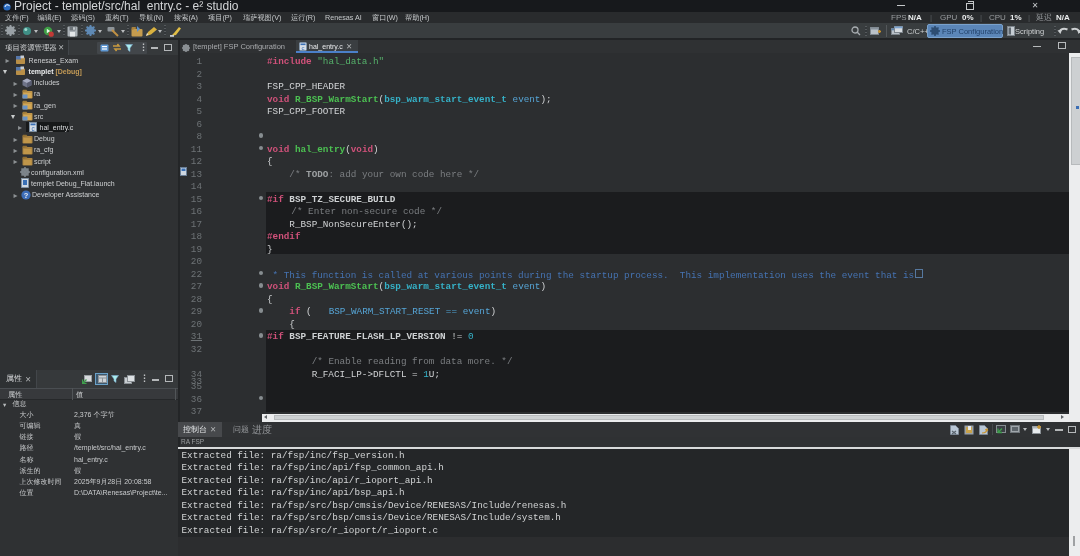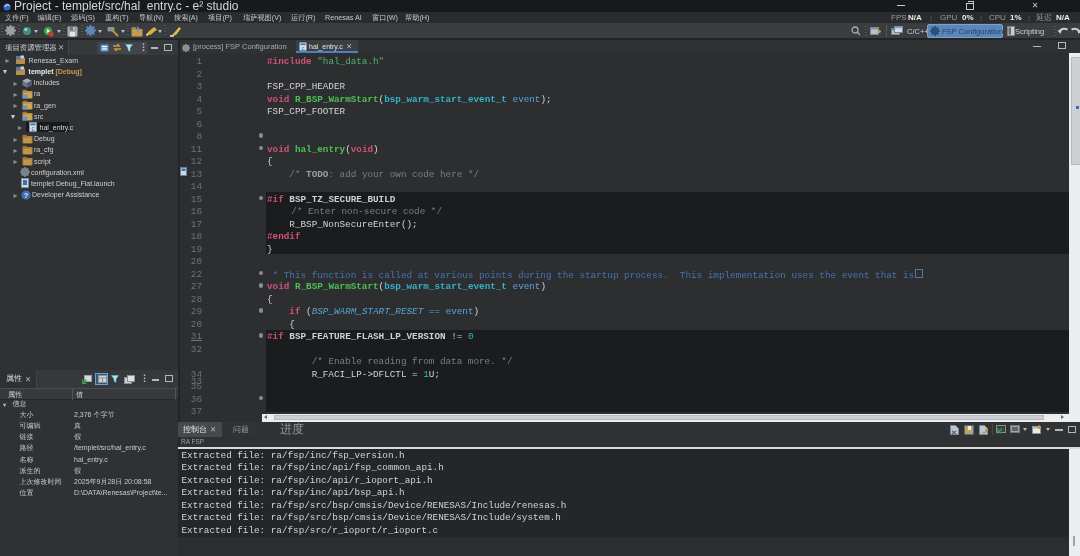--- a/index.html
+++ b/index.html
@@ -486,21 +486,21 @@
           <circle cx="4" cy="4" r="3.4" fill="#8b9094"></circle>
           <circle cx="4" cy="4" r="1.3" fill="#2f3133"></circle>
           <g stroke="#8b9094" stroke-width="1.4">
             <line x1="4" y1="0" x2="4" y2="8"></line>
             <line x1="0" y1="4" x2="8" y2="4"></line>
             <line x1="1.2" y1="1.2" x2="6.8" y2="6.8"></line>
             <line x1="6.8" y1="1.2" x2="1.2" y2="6.8"></line>
           </g>
         </svg>
       </div>
-  <div class="abs" style="left:13px;top:2px;font-size:7.5px;line-height:9px;color:#a9abae;">[process] FSP Configuration</div>
+  <div class="abs" style="left:13px;top:2px;font-size:7.5px;line-height:9px;color:#a9abae;">[templet] FSP Configuration</div>
   <div class="abs" style="left:116px;top:0;width:62px;height:11px;background:#3a3e41;border-bottom:2px solid #4b80c9;"></div>
   <div class="abs" style="left:119px;top:1.5px;">
         <svg width="8" height="9" viewBox="0 0 8 9">
           <rect x="0.5" y="0.5" width="7" height="8" rx="1" fill="#d6dde5" stroke="#8194a8"></rect>
           <rect x="1.5" y="1.5" width="5" height="1.6" fill="#3a70b5"></rect>
           <text x="4" y="8" font-size="6" fill="#3a70b5" text-anchor="middle" font-family="Liberation Sans">c</text>
         </svg>
       </div>
   <div class="abs" style="left:129px;top:2px;font-size:7px;line-height:9px;color:#e8eaec;">hal_entry.c</div>
   <div class="abs" style="left:166px;top:2px;font-size:7.5px;line-height:9px;color:#b6b9bb;">✕</div>
@@ -564,21 +564,21 @@
   <div class="cl" style="left:87px;top:116.2px;">{</div>
   <div class="cl" style="left:87px;top:128.7px;">    <span class="cm">/* <b style="color:#9da0a2;">TODO</b>: add your own code here */</span></div>
   <div class="cl" style="left:87px;top:153.7px;"><span class="kw">#if</span> <span style="color:#ced1d3;font-weight:bold;">BSP_TZ_SECURE_BUILD</span></div>
   <div class="cl" style="left:89px;top:166.2px;">    <span class="cm">/* Enter non-secure code */</span></div>
   <div class="cl" style="left:87px;top:178.7px;">    R_BSP_NonSecureEnter();</div>
   <div class="cl" style="left:87px;top:191.2px;"><span class="kw">#endif</span></div>
   <div class="cl" style="left:87px;top:203.7px;">}</div>
   <div class="cl" style="left:87px;top:228.7px;"><span class="doc"> * This function is called at various points during the startup process.  This implementation uses the event that is</span><span class="fbox" style="border-color:#56789f;"></span></div>
   <div class="cl" style="left:87px;top:241.2px;"><span class="kw">void</span> <span class="fn">R_BSP_WarmStart</span>(<span class="ty">bsp_warm_start_event_t</span> <span class="pr">event</span>)</div>
   <div class="cl" style="left:87px;top:253.7px;">{</div>
-  <div class="cl" style="left:87px;top:266.2px;">    <span class="kw">if</span> (<span class="pr" style="font-style:italic;">BSP_WARM_START_RESET</span> <span style="color:#4fa3d4;">==</span> <span class="pr">event</span>)</div>
+  <div class="cl" style="left:87px;top:266.2px;">    <span class="kw">if</span> (<span class="pr" style="margin-left:17px;">BSP_WARM_START_RESET</span> <span style="color:#4fa3d4;">==</span> <span class="pr">event</span>)</div>
   <div class="cl" style="left:87px;top:278.7px;">    {</div>
   <div class="cl" style="left:87px;top:291.2px;"><span class="kw">#if</span> <span style="color:#ced1d3;font-weight:bold;">BSP_FEATURE_FLASH_LP_VERSION</span><span style="color:#c9cccd;"> != </span><span class="num">0</span></div>
   <div class="cl" style="left:87px;top:316.2px;">        <span class="cm">/* Enable reading from data more. */</span></div>
   <div class="cl" style="left:87px;top:328.7px;">        R_FACI_LP-&gt;DFLCTL = <span class="num">1</span>U;</div>
 
   <div class="abs" style="left:82px;top:373.5px;width:807px;height:8px;background:#ecedee;"></div>
   <div class="abs" style="left:84px;top:375.2px;width:0;height:0;border-top:2.2px solid transparent;border-bottom:2.2px solid transparent;border-right:3.4px solid #606468;"></div>
   <div class="abs" style="left:94px;top:374.6px;width:770px;height:5.8px;background:#cdd0d2;border:1px solid #b7babc;box-sizing:border-box;"></div>
   <div class="abs" style="left:881px;top:375.2px;width:0;height:0;border-top:2.2px solid transparent;border-bottom:2.2px solid transparent;border-left:3.4px solid #606468;"></div>
 
@@ -586,21 +586,21 @@
   <div class="abs" style="left:890.5px;top:17px;width:8px;height:106px;background:#cdd0d2;border:1px solid #b7babc;"></div>
   <div class="abs" style="left:896px;top:66px;width:3px;height:3px;background:#3b6eb5;"></div>
 </div>
 
 <div id="console" class="abs" style="left:180px;top:422px;width:900px;height:134px;background:#2f3133;">
   <div class="abs" style="left:0;top:0;width:900px;height:15px;background:#303234;"></div>
   <div class="abs" style="left:-2px;top:0;width:44px;height:15px;background:#47494c;"></div>
   <div class="abs" style="left:3px;top:2.5px;font-size:8px;line-height:9px;color:#e2e4e6;">控制台</div>
   <div class="abs" style="left:30px;top:3px;font-size:7.5px;line-height:9px;color:#b4b7b9;">✕</div>
   <div class="abs" style="left:53px;top:2.5px;font-size:8px;line-height:9px;color:#96999c;">问题</div>
-  <div class="abs" style="left:100px;top:2.5px;font-size:12px;line-height:9px;color:#96999c;">进度</div>
+  <div class="abs" style="left:72px;top:2.5px;font-size:10px;line-height:9px;color:#96999c;">进度</div>
 
   <div class="abs" style="left:770px;top:3px;">
         <svg width="9" height="10">
           <path d="M0.5 0.5h5l3 3v6h-8z" fill="#b9c6d4" stroke="#7f8c99" stroke-width="0.8"></path>
           <path d="M2 6l4 3M6 6l-4 3" stroke="#5a646e" stroke-width="1.2"></path>
         </svg>
       </div>
   <div class="abs" style="left:784px;top:3px;">
         <svg width="10" height="10">
           <rect x="0.5" y="0.5" width="9" height="9" fill="#9aa1a7"></rect>

